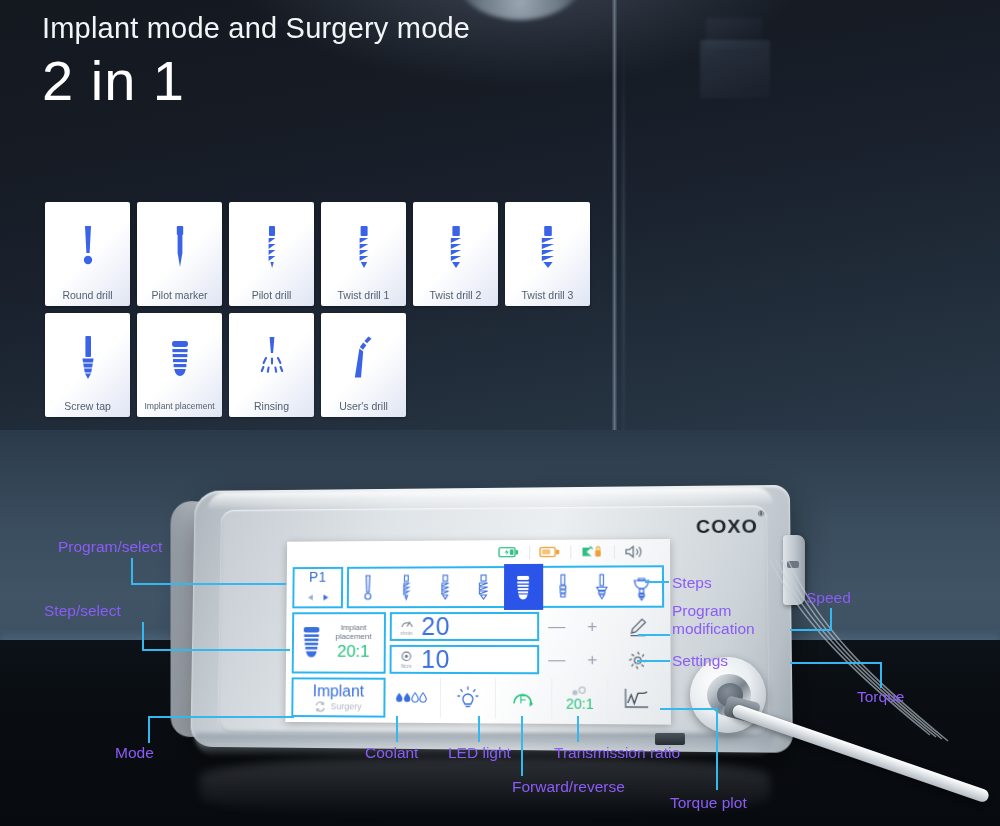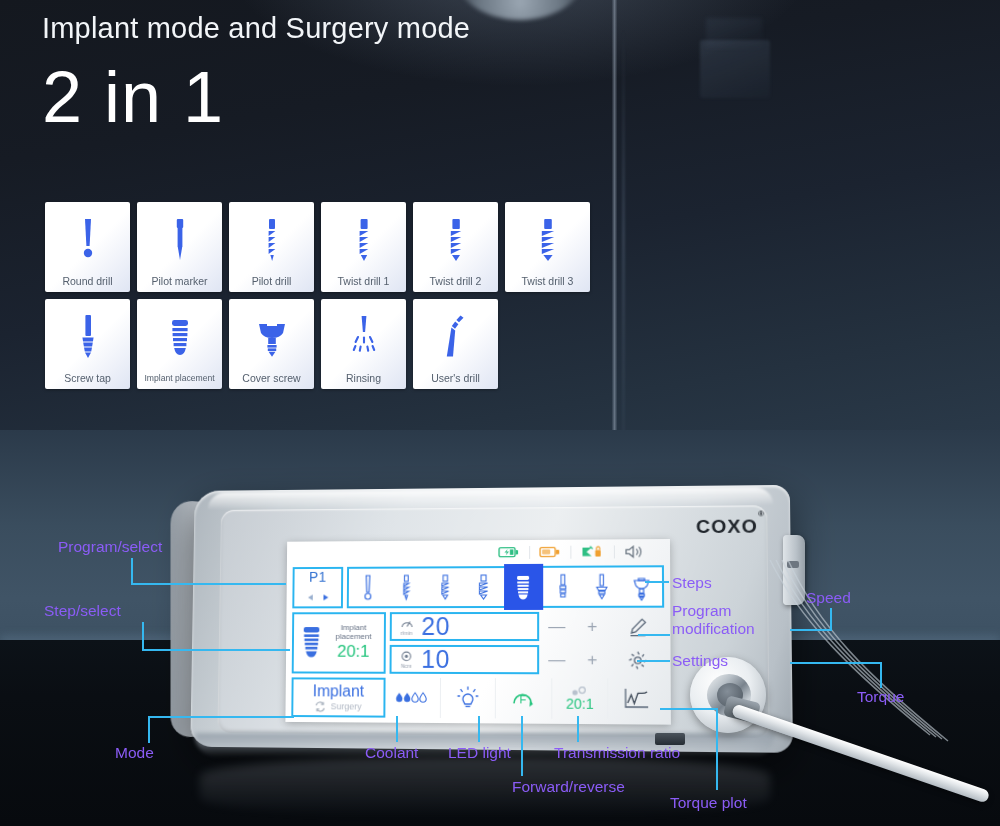--- a/index.html
+++ b/index.html
@@ -53,34 +53,34 @@
   }
   .bg-pole{
     position:absolute; left:612px; top:0; width:5px; height:490px;
     background:linear-gradient(90deg,rgba(160,175,195,.08),rgba(190,205,222,.42),rgba(160,175,195,.08));
     filter:blur(.6px);
   }
 
   
   #hero{ position:absolute; left:42px; top:10px; width:620px; }
   .h-title{ color:#f2f5f8; font-size:29px; font-weight:400; letter-spacing:.2px; line-height:1.25; }
-  .h-big{ color:#ffffff; font-size:72px; font-weight:400; letter-spacing:1px; line-height:1.05; margin-top:14px; }
+  .h-big{ color:#ffffff; font-size:56px; font-weight:400; letter-spacing:1px; line-height:1.05; margin-top:6px; }
   .h-sub{
     font-size:27px; font-weight:bold; letter-spacing:-.2px; margin-top:4px;
     background:linear-gradient(90deg,#1f7fe2 0%, #35a6ea 45%, #4ccdf2 100%);
     -webkit-background-clip:text; background-clip:text; color:transparent;
     display:inline-block;
   }
   .h-note{ color:#e9eef3; font-size:14.5px; line-height:1.32; margin-top:3px; }
 
   
   #grid{ position:absolute; left:45px; top:202px; width:556px; }
   .grid-row{ display:flex; gap:7px; margin-bottom:7px; }
   .card{
-    width:85px; height:90px; border-radius:2px;
+    width:85px; height:104px; border-radius:2px;
     background:linear-gradient(135deg,#ffffff 0%, #ffffff 52%, #eef1f9 78%, #dfe5f3 100%);
     display:flex; flex-direction:column; align-items:center; justify-content:flex-end;
     padding-bottom:6px; box-shadow:0 1px 3px rgba(0,0,0,.35);
   }
   .card .ico{ flex:1; display:flex; align-items:center; justify-content:center; width:100%; }
   .card .cap{ font-size:10.5px; color:#55606e; text-align:center; line-height:1; white-space:nowrap; }
   .card .cap.small{ font-size:8.6px; }
 
   
   #device{ position:absolute; left:185px; top:487px; width:600px; height:270px; }
@@ -376,35 +376,20 @@
           <rect x="9.6" y="20" width="14.8" height="3.2"></rect>
           <rect x="10" y="25" width="14" height="3.2"></rect>
           <rect x="10.6" y="30" width="12.8" height="3.2"></rect>
           <path d="M11.2 35 h11.6 q-1.2 7 -5.8 7 q-4.6 0 -5.8 -7 z"></path>
         </g>
           </svg>
       </div>
       <div class="cap small">Implant placement</div>
     </div>
 
-    <div class="card">
-      <div class="ico">
-        <svg width="34" height="48" viewBox="0 0 34 48">
-            <g fill="#3b63e8">
-          <path d="M4 12 h26 l-2 9 q-3 5 -11 5 q-8 0 -11 -5 z"></path>
-          <path d="M12 9 h10 v5 h-10 z" fill="#ffffff"></path>
-          <rect x="13.2" y="26" width="7.6" height="6"></rect>
-          <rect x="12.4" y="33" width="9.2" height="2.6"></rect>
-          <rect x="12.8" y="36.4" width="8.4" height="2.6"></rect>
-          <path d="M13.6 39.8 h6.8 l-3.4 5 z"></path>
-        </g>
-          </svg>
-      </div>
-      <div class="cap">Cover screw</div>
-    </div>
 
     <div class="card">
       <div class="ico">
         <svg width="34" height="48" viewBox="0 0 34 48">
             <g fill="#3b63e8">
           <path d="M14.6 4 h4.8 l-1.3 16 h-2.2 z"></path>
           <g stroke="#3b63e8" stroke-width="2.1" stroke-linecap="round">
             <path d="M11 25 l-2.4 5"></path>
                 <path d="M17 25.5 l0 5"></path>
                 <path d="M23 25 l2.4 5"></path>

